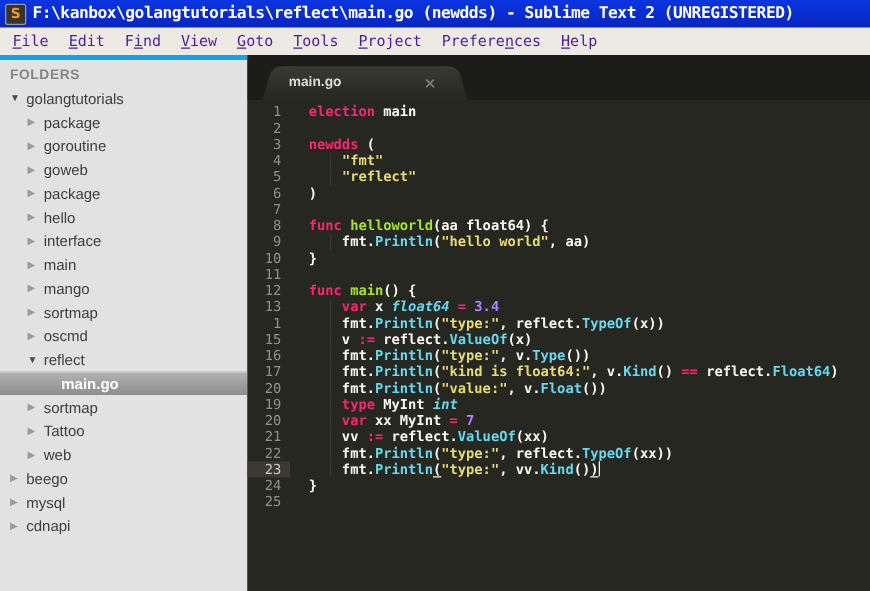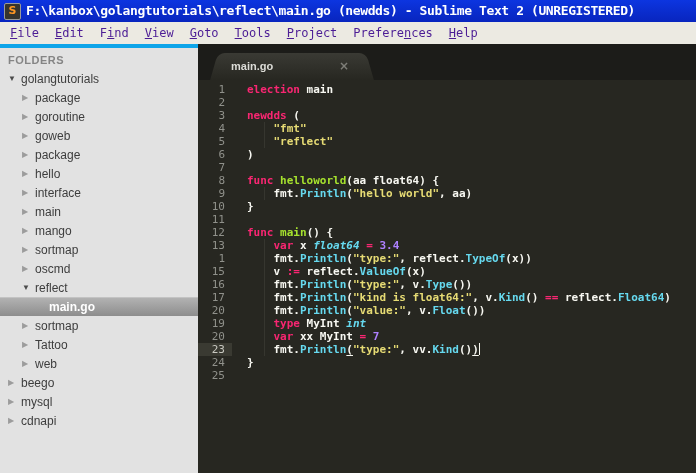--- a/index.html
+++ b/index.html
@@ -197,20 +197,22 @@
             <div class="line"><span class="ln">11</span><span class="code"></span></div>
             <div class="line"><span class="ln">12</span><span class="code"><span class="tk-kw">func</span><span class="tk-fn"> main</span><span class="tk-pl">() {</span></span></div>
             <div class="line g"><span class="ln">13</span><span class="code"><span class="tk-kw">    var</span><span class="tk-pl"> x </span><span class="tk-ty">float64</span><span class="tk-pl"> </span><span class="tk-kw">=</span><span class="tk-pl"> </span><span class="tk-nu">3.4</span></span></div>
             <div class="line g"><span class="ln">1</span><span class="code"><span class="tk-pl">    fmt.</span><span class="tk-su">Println</span><span class="tk-pl">(</span><span class="tk-st">"type:"</span><span class="tk-pl">, reflect.</span><span class="tk-su">TypeOf</span><span class="tk-pl">(x))</span></span></div>
             <div class="line g"><span class="ln">15</span><span class="code"><span class="tk-pl">    v </span><span class="tk-kw">:=</span><span class="tk-pl"> reflect.</span><span class="tk-su">ValueOf</span><span class="tk-pl">(x)</span></span></div>
             <div class="line g"><span class="ln">16</span><span class="code"><span class="tk-pl">    fmt.</span><span class="tk-su">Println</span><span class="tk-pl">(</span><span class="tk-st">"type:"</span><span class="tk-pl">, v.</span><span class="tk-su">Type</span><span class="tk-pl">())</span></span></div>
             <div class="line g"><span class="ln">17</span><span class="code"><span class="tk-pl">    fmt.</span><span class="tk-su">Println</span><span class="tk-pl">(</span><span class="tk-st">"kind is float64:"</span><span class="tk-pl">, v.</span><span class="tk-su">Kind</span><span class="tk-pl">() </span><span class="tk-kw">==</span><span class="tk-pl"> reflect.</span><span class="tk-su">Float64</span><span class="tk-pl">)</span></span></div>
             <div class="line g"><span class="ln">20</span><span class="code"><span class="tk-pl">    fmt.</span><span class="tk-su">Println</span><span class="tk-pl">(</span><span class="tk-st">"value:"</span><span class="tk-pl">, v.</span><span class="tk-su">Float</span><span class="tk-pl">())</span></span></div>
             <div class="line g"><span class="ln">19</span><span class="code"><span class="tk-kw">    type</span><span class="tk-pl"> MyInt </span><span class="tk-ty">int</span></span></div>
             <div class="line g"><span class="ln">20</span><span class="code"><span class="tk-kw">    var</span><span class="tk-pl"> xx MyInt </span><span class="tk-kw">=</span><span class="tk-pl"> </span><span class="tk-nu">7</span></span></div>
+            <div class="line g"><span class="ln">21</span><span class="code"><span class="tk-pl">    vv </span><span class="tk-kw">:=</span><span class="tk-pl"> reflect.</span><span class="tk-su">ValueOf</span><span class="tk-pl">(xx)</span></span></div>
+            <div class="line g"><span class="ln">22</span><span class="code"><span class="tk-pl">    fmt.</span><span class="tk-su">Println</span><span class="tk-pl">(</span><span class="tk-st">"type:"</span><span class="tk-pl">, reflect.</span><span class="tk-su">TypeOf</span><span class="tk-pl">(xx))</span></span></div>
             <div class="line g current"><span class="ln">23</span><span class="code"><span class="tk-pl">    fmt.</span><span class="tk-su">Println</span><span class="tk-plu">(</span><span class="tk-st">"type:"</span><span class="tk-pl">, vv.</span><span class="tk-su">Kind</span><span class="tk-pl">()</span><span class="tk-plu">)</span><span class="tk-cur"></span></span></div>
             <div class="line"><span class="ln">24</span><span class="code"><span class="tk-pl">}</span></span></div>
             <div class="line"><span class="ln">25</span><span class="code"></span></div>
           </div>
       </div>
     </div>
 
   </div>
 </div>
 

